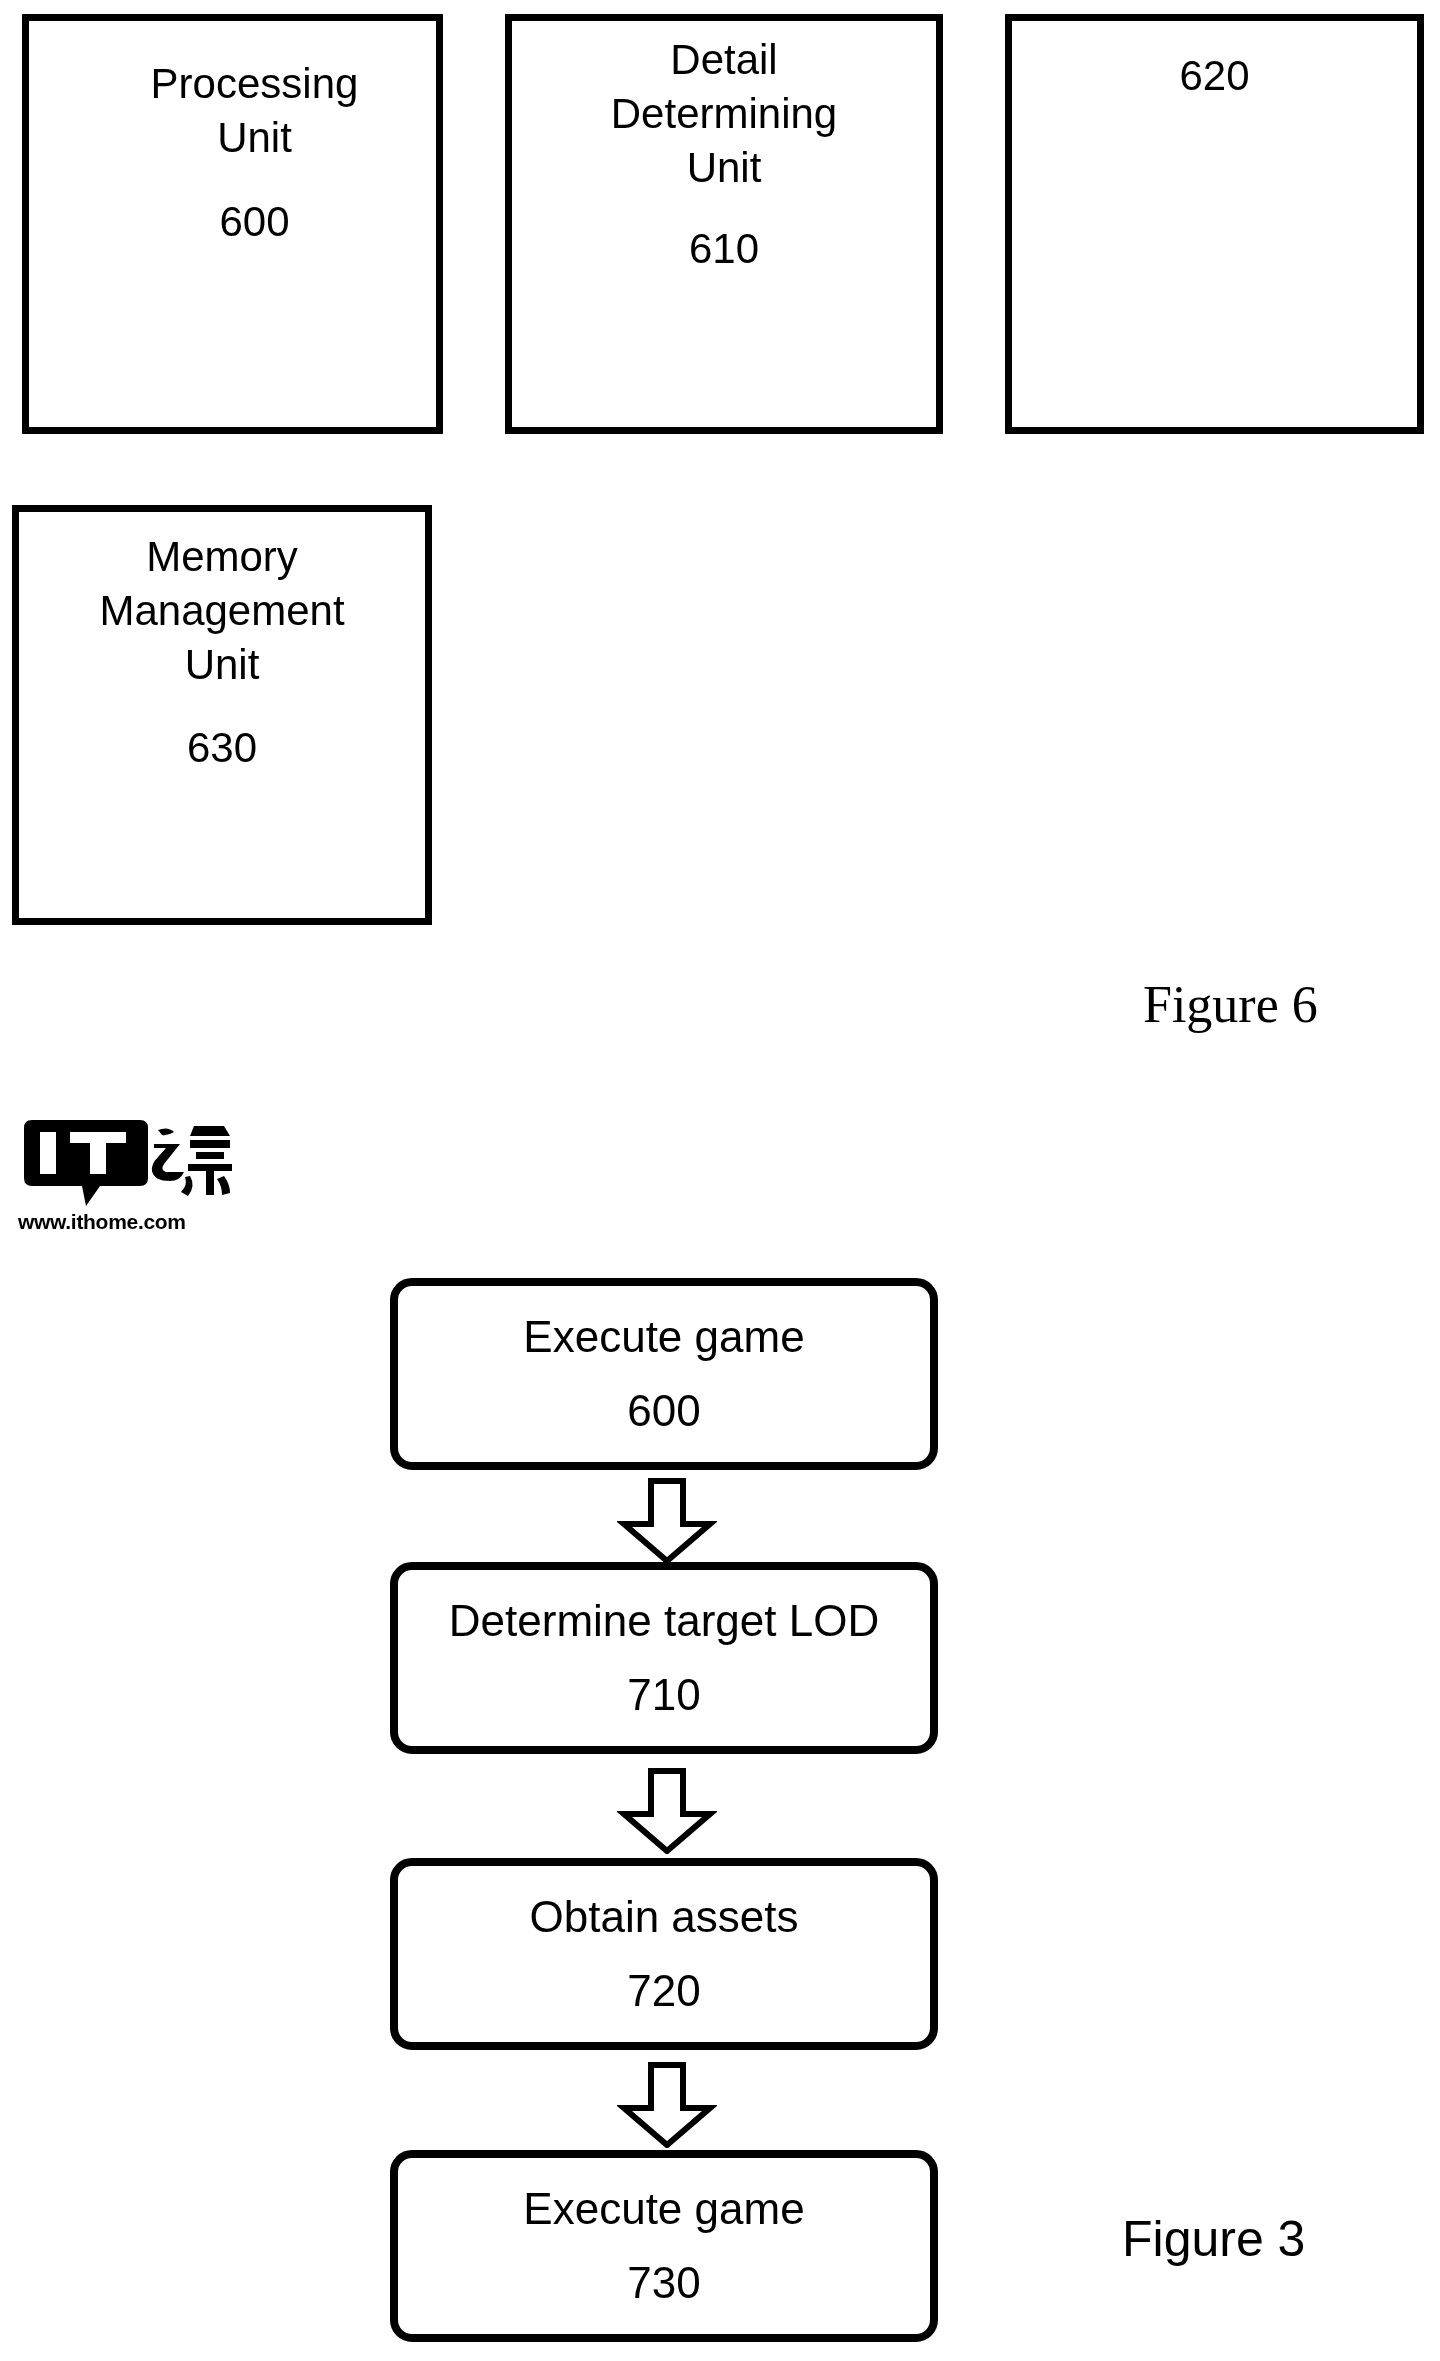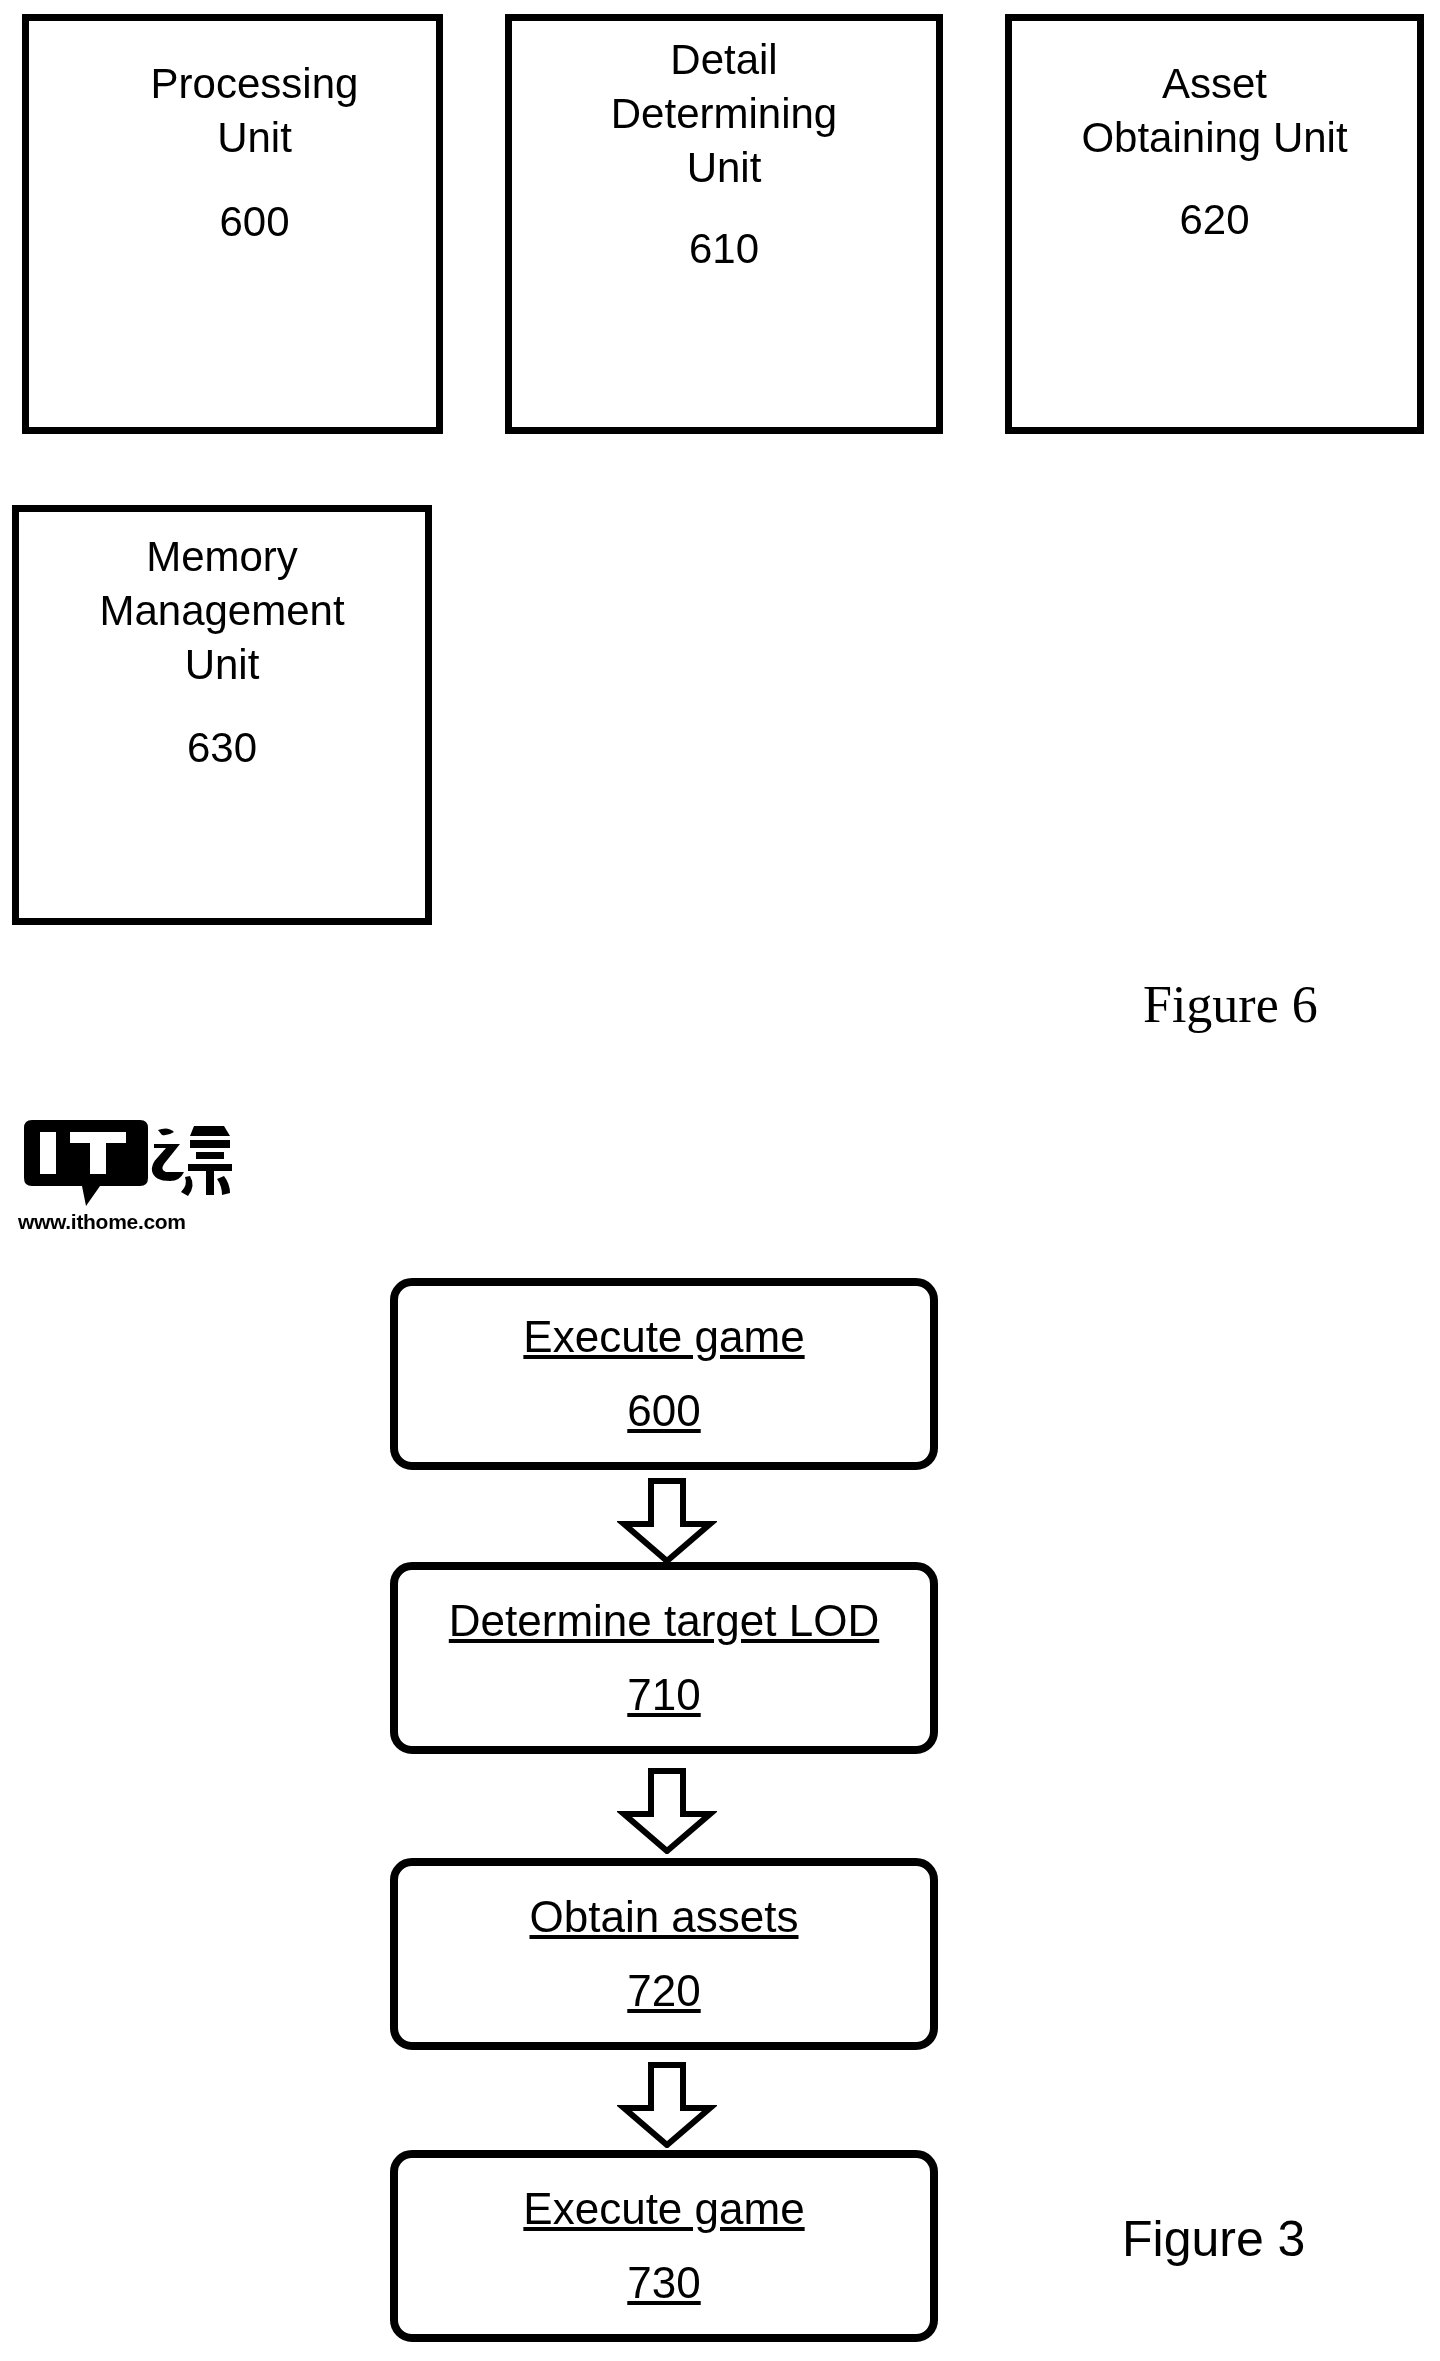--- a/index.html
+++ b/index.html
@@ -119,21 +119,20 @@
     width: 548px;
     height: 192px;
     border: 8px solid #000000;
     border-radius: 22px;
     background: #ffffff;
     display: flex;
     flex-direction: column;
     align-items: center;
     justify-content: center;
     text-align: center;
-    text-decoration: underline;
   }
   .flow-label {
     font-family: "Liberation Sans", sans-serif;
     font-size: 44px;
     line-height: 1.1;
     color: #000000;
   }
   .flow-number {
     font-family: "Liberation Sans", sans-serif;
     font-size: 44px;
@@ -169,22 +168,20 @@
   </div>
 
   <div id="unit-610" class="unit-box">
     <div class="unit-title">Detail
 Determining
 Unit</div>
     <div class="unit-number">610</div>
   </div>
 
   <div id="unit-620" class="unit-box">
-    <div class="unit-title">Asset
-Obtaining Unit</div>
     <div class="unit-number">620</div>
   </div>
 
   <div id="unit-630" class="unit-box">
     <div class="unit-title">Memory
 Management
 Unit</div>
     <div class="unit-number">630</div>
   </div>
 

